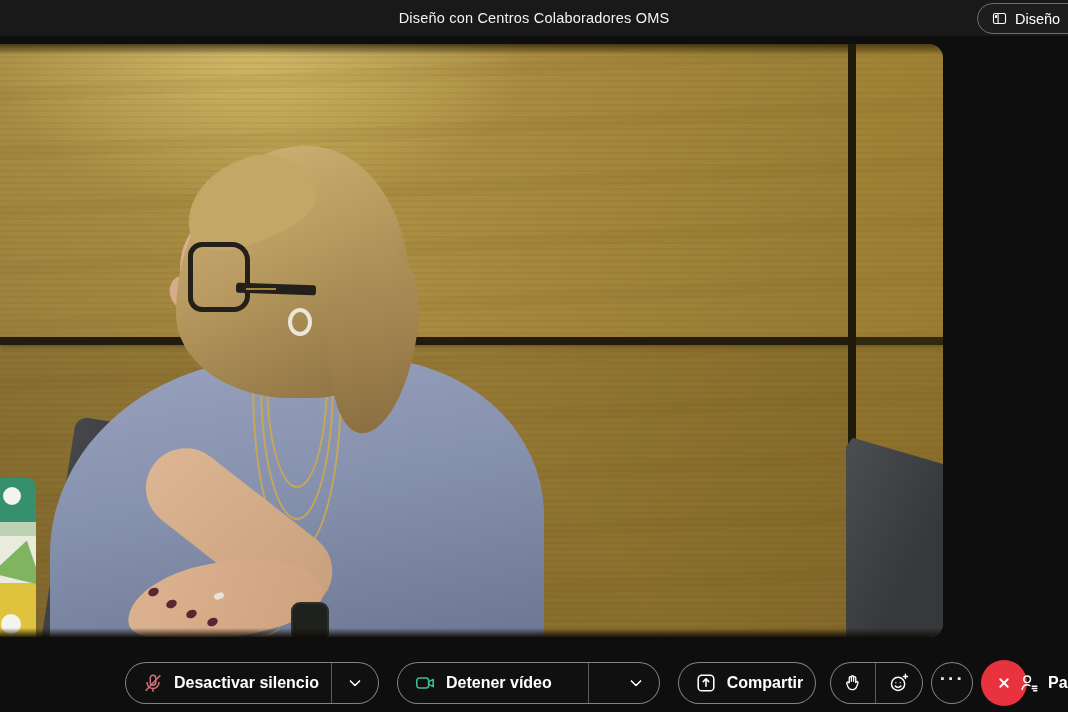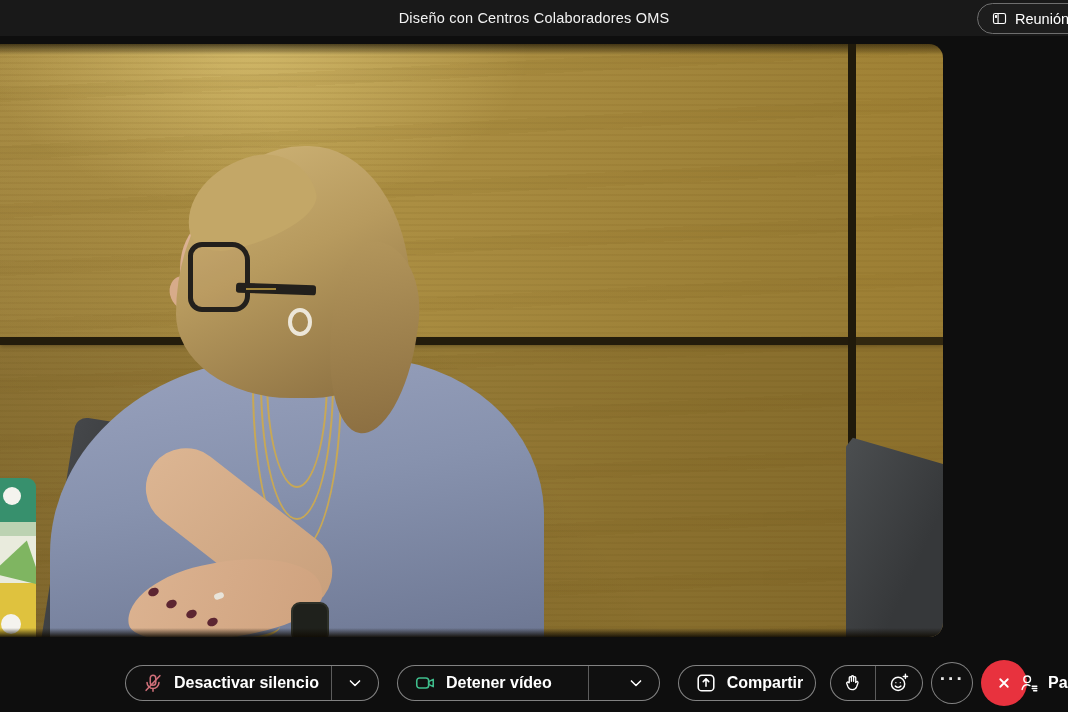--- a/index.html
+++ b/index.html
@@ -77,21 +77,21 @@
       background:#c3a767;border-radius:60% 40% 70% 30% / 70% 60% 40% 30%;}
   .lens{left:188px;top:198px;width:52px;height:60px;border:5px solid #23201c;
       border-radius:14px 18px 16px 14px;background:rgba(205,165,120,.14);}
   .temple{left:236px;top:240px;width:80px;height:10px;background:#23201c;border-radius:3px;transform:rotate(2deg);}
   .temple-gold{left:246px;top:244px;width:30px;height:2px;background:#a08438;}
   .earring{left:288px;top:264px;width:16px;height:20px;border:4px solid #ece6d8;border-radius:50%;}
   .table-strip{left:0;top:584px;width:100%;height:9px;
       background:linear-gradient(180deg,rgba(25,18,6,0),rgba(16,12,4,.9));}
   
   .controls{position:absolute;left:0;top:659px;width:100%;height:48px;display:flex;align-items:center;}
-  .pill{display:flex;height:36px;border:1.2px solid rgba(255,255,255,.48);
+  .pill{display:flex;height:42px;border:1.2px solid rgba(255,255,255,.48);
       border-radius:22px;background:rgba(18,18,18,.55);color:#fff;box-sizing:border-box;}
   .pill-main{display:flex;align-items:center;gap:10px;padding:0 12px 0 16px;background:none;border:none;
       color:#fff;font-family:inherit;font-size:16px;font-weight:600;cursor:pointer;height:100%;}
   .pill-div{width:1px;align-self:stretch;background:rgba(255,255,255,.32);}
   .pill-chev{width:46px;height:100%;display:flex;align-items:center;justify-content:center;
       background:none;border:none;cursor:pointer;}
   .iconbtn{background:none;border:none;cursor:pointer;display:flex;align-items:center;justify-content:center;
       height:100%;padding:0 12px;}
   .circle{width:42px;height:42px;border-radius:50%;border:1.2px solid rgba(255,255,255,.48);
       background:rgba(18,18,18,.55);color:#ededed;display:flex;align-items:center;justify-content:center;
@@ -110,21 +110,21 @@
 <div class="app">
 
   <div class="topbar">
     <div class="meeting-title">Diseño con Centros Colaboradores OMS</div>
     <button class="layout-btn">
       <svg viewBox="0 0 24 24" width="17" height="17" fill="none" stroke="#fff" stroke-width="1.6">
         <rect x="3.5" y="5" width="17" height="14" rx="2.5"></rect>
           <path d="M10 5v14"></path>
         <rect x="5.6" y="7.2" width="2.8" height="4" fill="#fff" stroke="none"></rect>
       </svg>
-      <span>Reunión</span>
+      <span>Diseño</span>
     </button>
   </div>
 
   <div class="video">
     <div class="grain"></div>
     <div class="seam-h"></div>
     <div class="wood-lower"></div>
     <div class="seam-v"></div>
     <div class="panel-right"></div>
     <div class="chair-right"></div>

